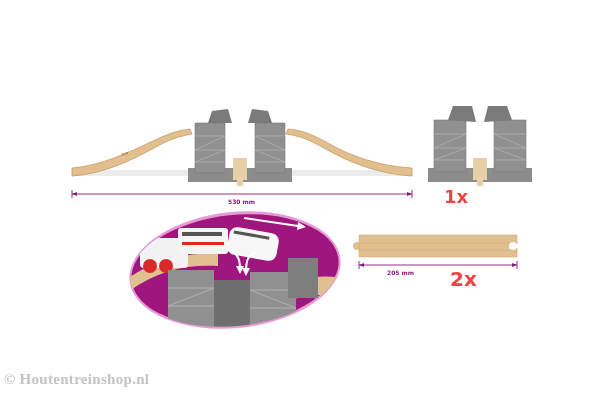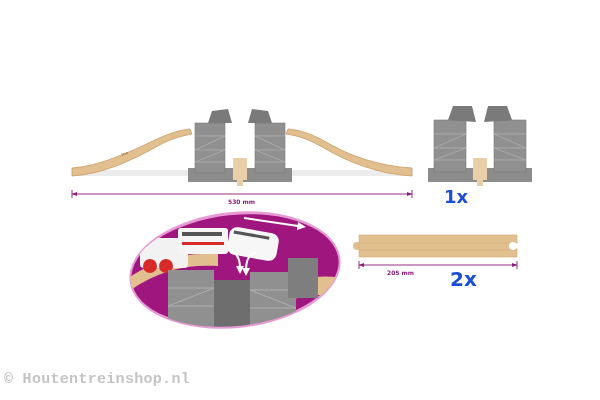--- a/index.html
+++ b/index.html
@@ -1,20 +1,20 @@
 <!DOCTYPE html>
 <html><head>
 <meta charset="utf-8">
 <style>
   html, body { margin:0; padding:0; background:#ffffff; }
   body { width:600px; height:400px; position:relative; overflow:hidden; font-family:"Liberation Sans", sans-serif; }
   .abs { position:absolute; }
   .dim-label { position:absolute; font-size:6px; color:#8a1a7a; font-family:"DejaVu Sans", sans-serif; font-weight:bold; }
-  .qty { position:absolute; font-size:18px; color:#1d4ed8; font-weight:bold; font-family:"DejaVu Sans", sans-serif; }
-  .copyright { position:absolute; left:4px; top:371px; font-family:Liberation Mono, monospace; font-weight:bold; font-size:15px; color:#c4c4c4; letter-spacing:0.3px; }
+  .qty { position:absolute; font-size:18px; color:#ef4444; font-weight:bold; font-family:"DejaVu Sans", sans-serif; }
+  .copyright { position:absolute; left:4px; top:371px; font-family:Liberation Serif, serif; font-weight:bold; font-size:15px; color:#c4c4c4; letter-spacing:0.3px; }
 </style>
 </head>
 <body>
 
 <div class="abs" style="left:60px;top:90px;width:360px;height:130px;">
   <svg width="360" height="130" viewBox="0 0 360 130">
 
     <rect x="12" y="80" width="340" height="6" fill="#ececec"></rect>
 
     <path d="M12,78 C40,76 70,62 95,50 C110,43 120,40 130,39 L132,44 C120,46 108,50 96,57 C72,70 44,84 12,86 Z" fill="#e2bf8e" stroke="#c99a62" stroke-width="0.8"></path>

